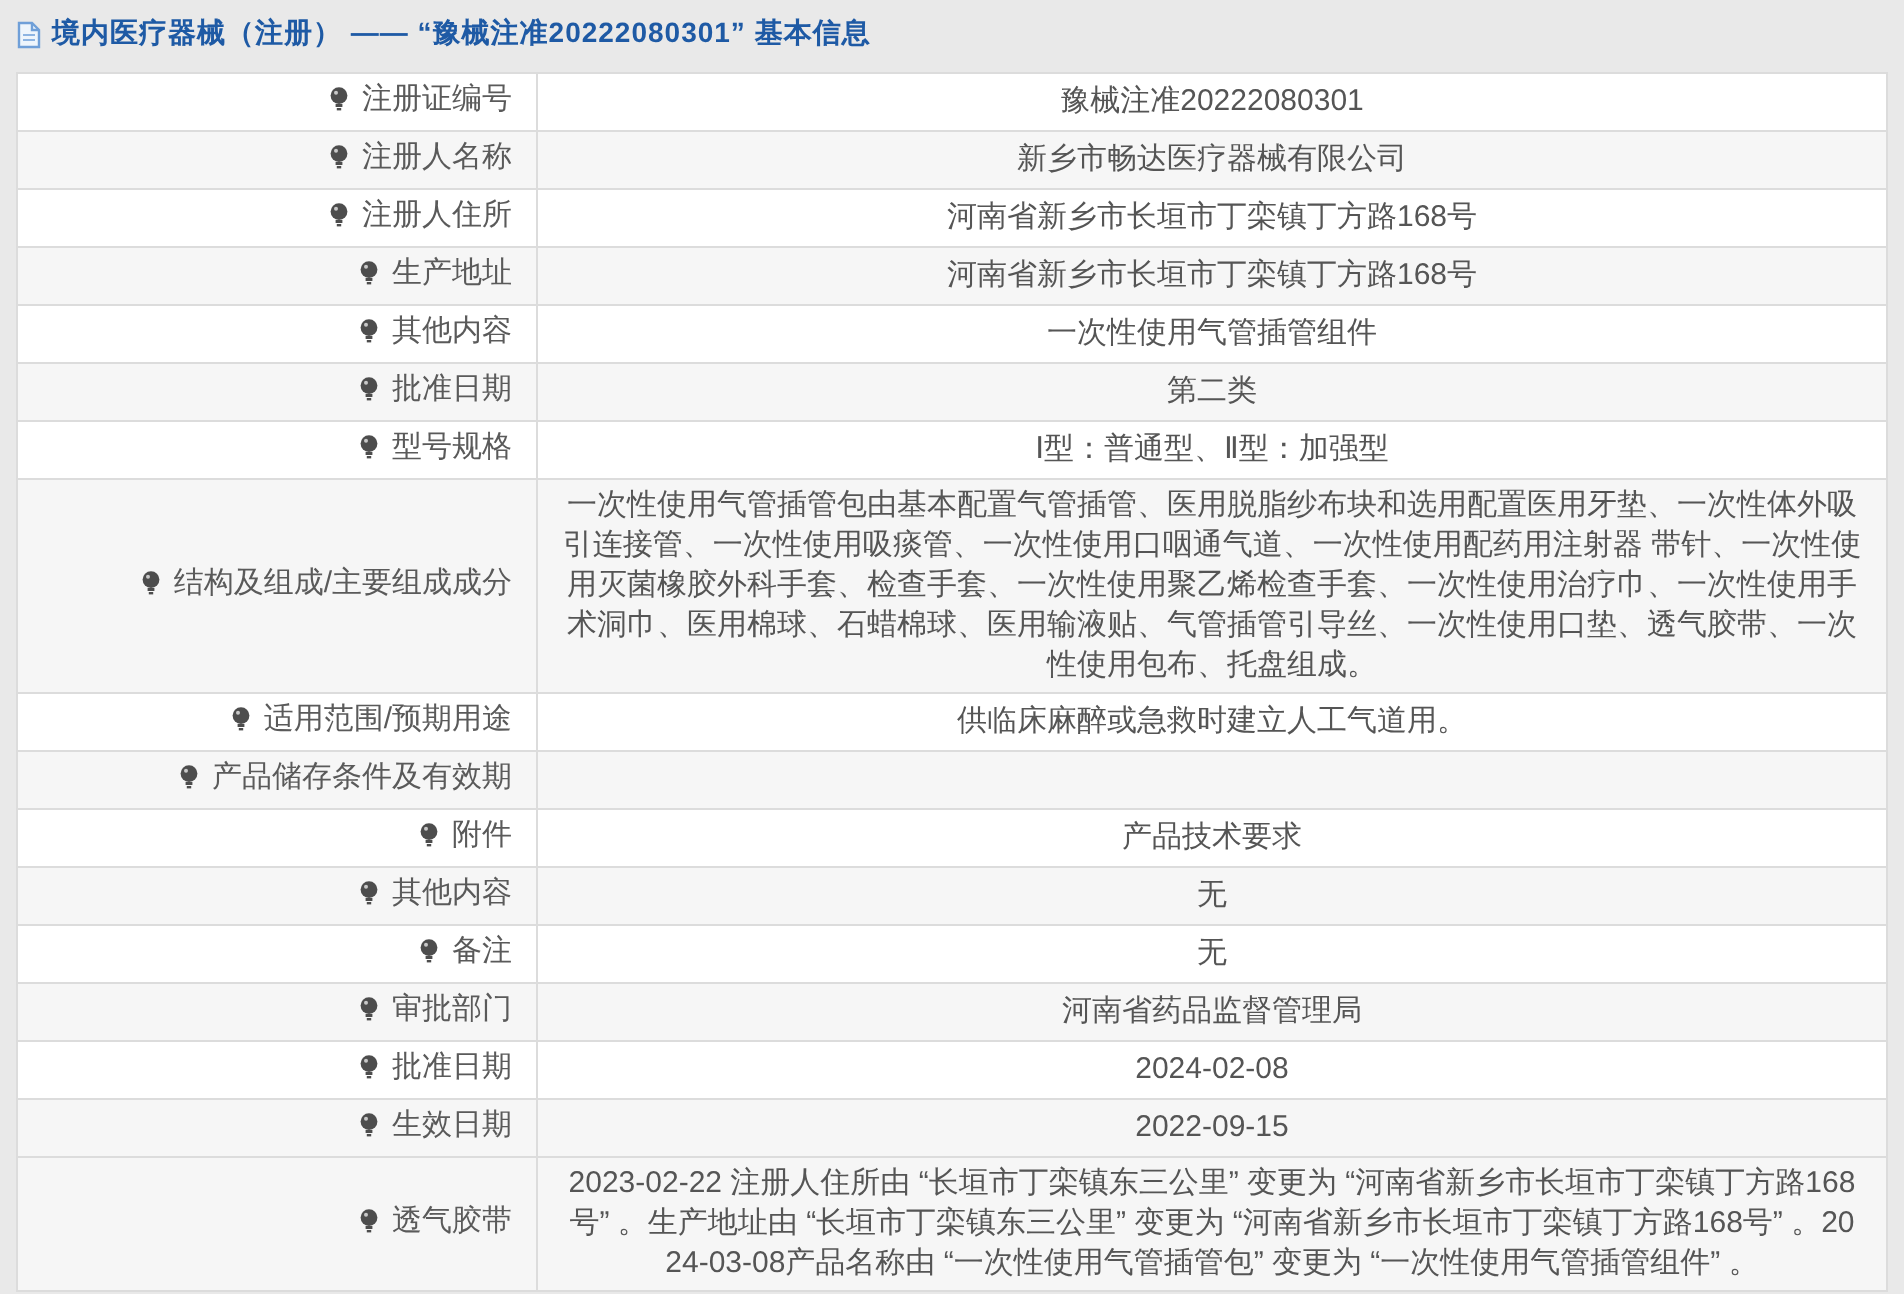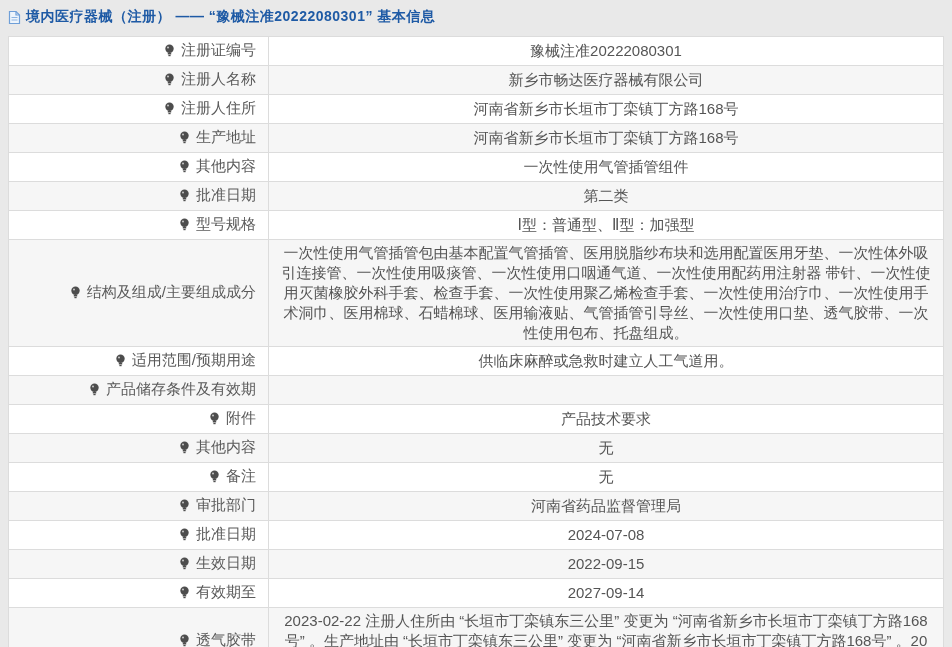--- a/index.html
+++ b/index.html
@@ -285,49 +285,35 @@
       <span class="bulb" hidden="">
         <svg width="11" height="13" viewBox="0 0 11 13">
           <circle cx="5.5" cy="4.8" r="4.2" fill="#4d4d4d"></circle>
           <circle cx="4" cy="3.4" r="1" fill="#c9c9c9"></circle>
           <rect x="3.8" y="9" width="3.4" height="1.5" fill="#4d4d4d"></rect>
           <rect x="4.4" y="11" width="2.2" height="1.2" fill="#4d4d4d"></rect>
         </svg>
       </span>
       <span>批准日期</span>
     </td>
-    <td class="value-cell"><span>2024-07-08</span></td>
+    <td class="value-cell"><span>2024-02-08</span></td>
   </tr>
       <tr class="stripe">
     <td class="label-cell">
       <span class="bulb" hidden="">
         <svg width="11" height="13" viewBox="0 0 11 13">
           <circle cx="5.5" cy="4.8" r="4.2" fill="#4d4d4d"></circle>
           <circle cx="4" cy="3.4" r="1" fill="#c9c9c9"></circle>
           <rect x="3.8" y="9" width="3.4" height="1.5" fill="#4d4d4d"></rect>
           <rect x="4.4" y="11" width="2.2" height="1.2" fill="#4d4d4d"></rect>
         </svg>
       </span>
       <span>生效日期</span>
     </td>
     <td class="value-cell"><span>2022-09-15</span></td>
-  </tr>
-      <tr>
-    <td class="label-cell">
-      <span class="bulb" hidden="">
-        <svg width="11" height="13" viewBox="0 0 11 13">
-          <circle cx="5.5" cy="4.8" r="4.2" fill="#4d4d4d"></circle>
-          <circle cx="4" cy="3.4" r="1" fill="#c9c9c9"></circle>
-          <rect x="3.8" y="9" width="3.4" height="1.5" fill="#4d4d4d"></rect>
-          <rect x="4.4" y="11" width="2.2" height="1.2" fill="#4d4d4d"></rect>
-        </svg>
-      </span>
-      <span>有效期至</span>
-    </td>
-    <td class="value-cell"><span>2027-09-14</span></td>
   </tr>
       <tr class="stripe">
     <td class="label-cell">
       <span class="bulb" hidden="">
         <svg width="11" height="13" viewBox="0 0 11 13">
           <circle cx="5.5" cy="4.8" r="4.2" fill="#4d4d4d"></circle>
           <circle cx="4" cy="3.4" r="1" fill="#c9c9c9"></circle>
           <rect x="3.8" y="9" width="3.4" height="1.5" fill="#4d4d4d"></rect>
           <rect x="4.4" y="11" width="2.2" height="1.2" fill="#4d4d4d"></rect>
         </svg>

